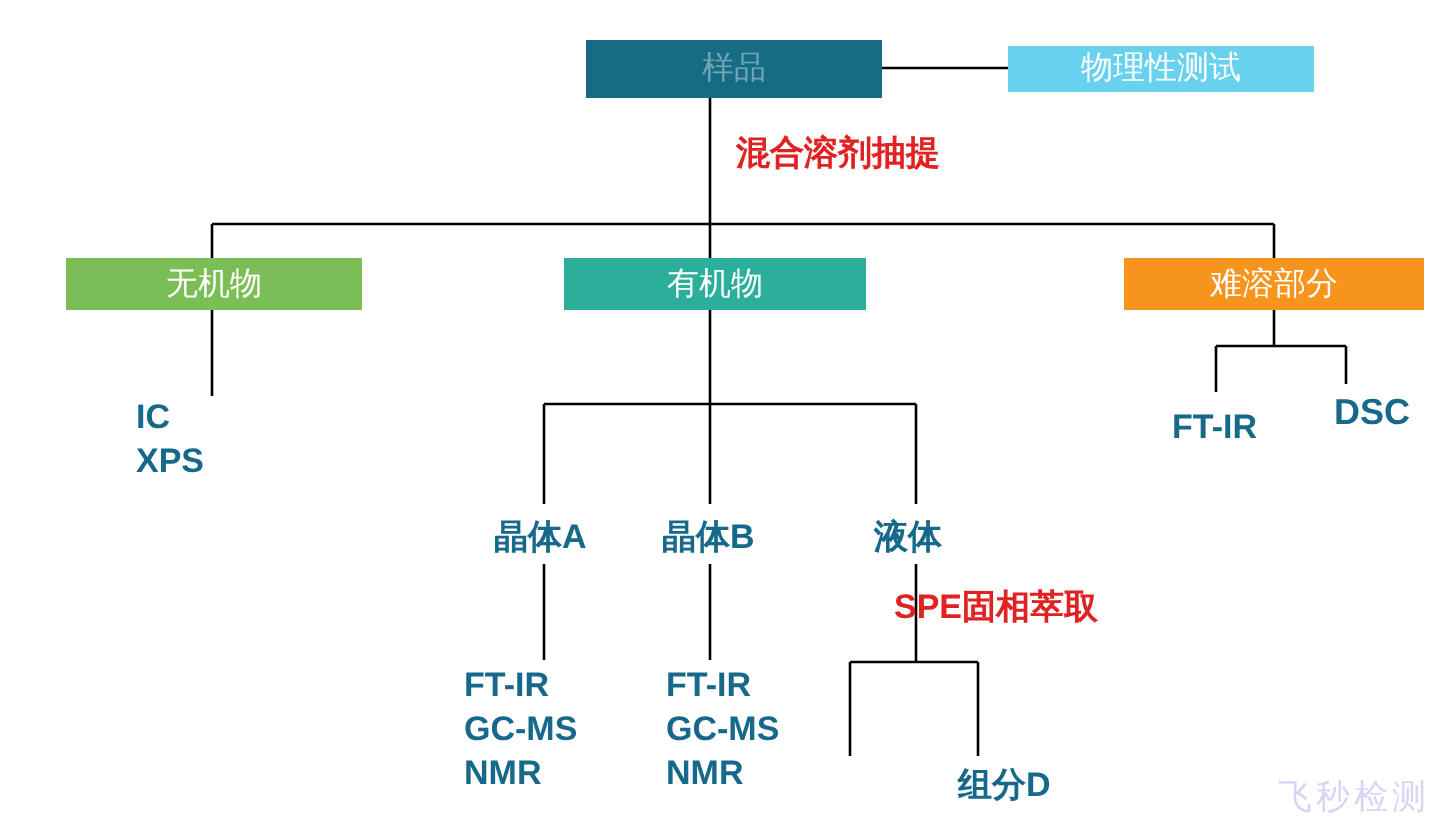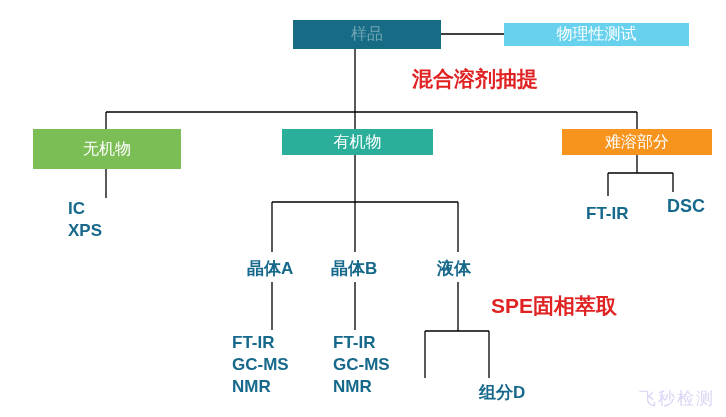--- a/index.html
+++ b/index.html
@@ -24,31 +24,30 @@
   .box {
     position: absolute;
     display: flex;
     align-items: center;
     justify-content: center;
     font-size: 16px;
     color: #ffffff;
     white-space: nowrap;
   }
   .box-sample    { left: 293px; top: 20px;  width: 148px; height: 29px; background: #176B85; color: #6FA6B5; text-align: right; }
-  .box-physical  { left: 504px; top: 23px;  width: 185px; height: 23px; background: #68D2EE; }
-  .box-inorganic { left: 33px;  top: 129px; width: 148px; height: 40px; background: #7CBE56; }
+  .box-physical  { left: 504px; top: 23px;  width: 153px; height: 23px; background: #68D2EE; }
+  .box-inorganic { left: 33px;  top: 129px; width: 148px; height: 26px; background: #7CBE56; }
   .box-organic   { left: 282px; top: 129px; width: 151px; height: 26px; background: #2BAF9B; text-align: right; }
   .box-insoluble { left: 562px; top: 129px; width: 150px; height: 26px; background: #F7941E; }
   .annotation {
     position: absolute;
     color: #E02222;
-    font-size: 21px;
+    font-size: 17px;
     font-weight: bold;
     white-space: nowrap;
-    margin-left: 44px;
   }
   .ann-extraction      { left: 368px; top: 65px; }
   .ann-crystallization { left: 369px; top: 166px; }
   .ann-spe             { left: 447px; top: 292px; text-align: center; }
   .leaf-label, .method-item, .method-single {
     position: absolute;
     color: #17698C;
     font-size: 17px;
     font-weight: 600;
     white-space: nowrap;

